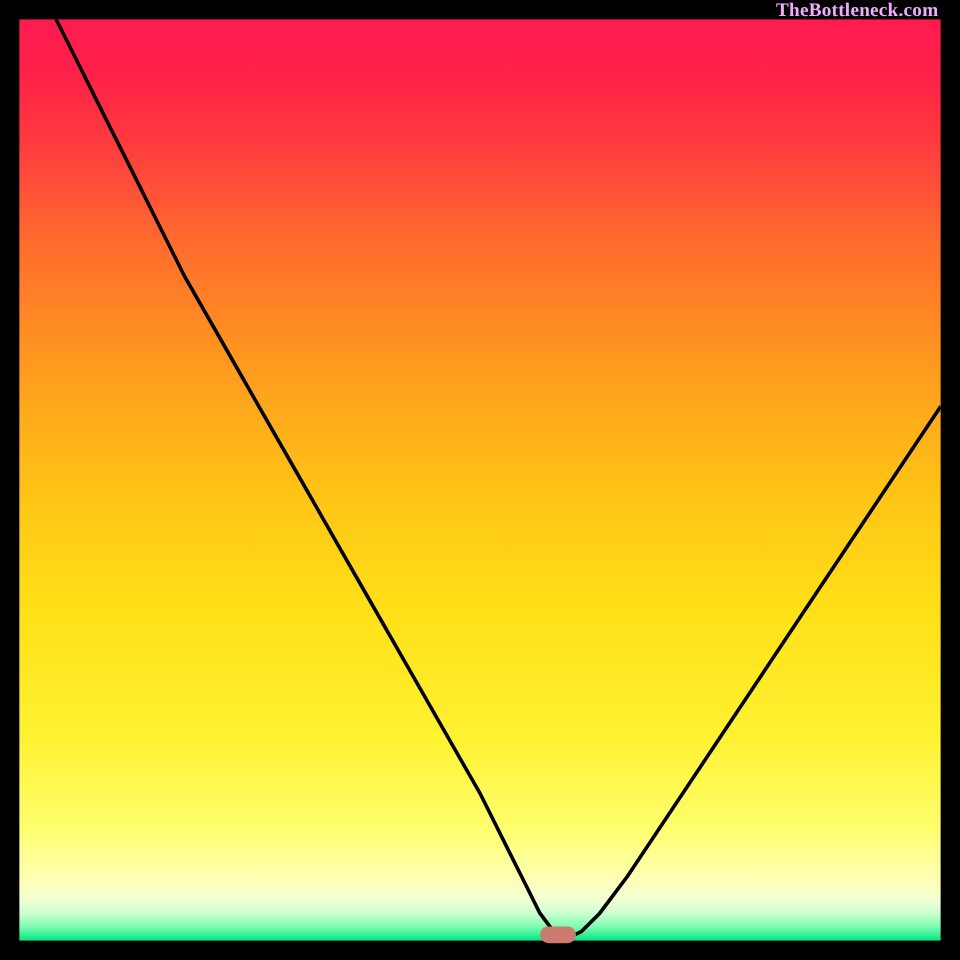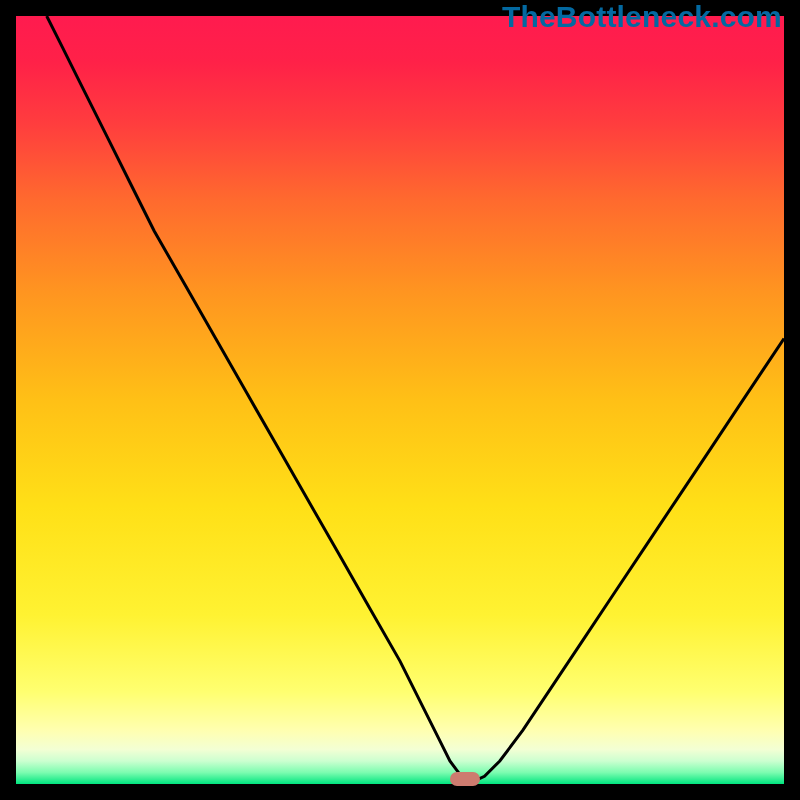--- a/index.html
+++ b/index.html
@@ -34,24 +34,24 @@
     position: absolute;
     left: 0;
     top: 0;
     width: 768px;
     height: 768px;
   }
   .watermark {
     position: absolute;
     top: 0;
     right: 18px;
-    font-family: Liberation Sans, sans-serif;
-    font-size: 30px;
+    font-family: Liberation Serif, serif;
+    font-size: 16px;
     font-weight: 600;
-    color: #0369a1;
+    color: #f0abfc;
     letter-spacing: 0.2px;
   }
   .marker {
     position: absolute;
     width: 30px;
     height: 14px;
     border-radius: 7px;
     background: #cd7b6f;
   }
 </style>

